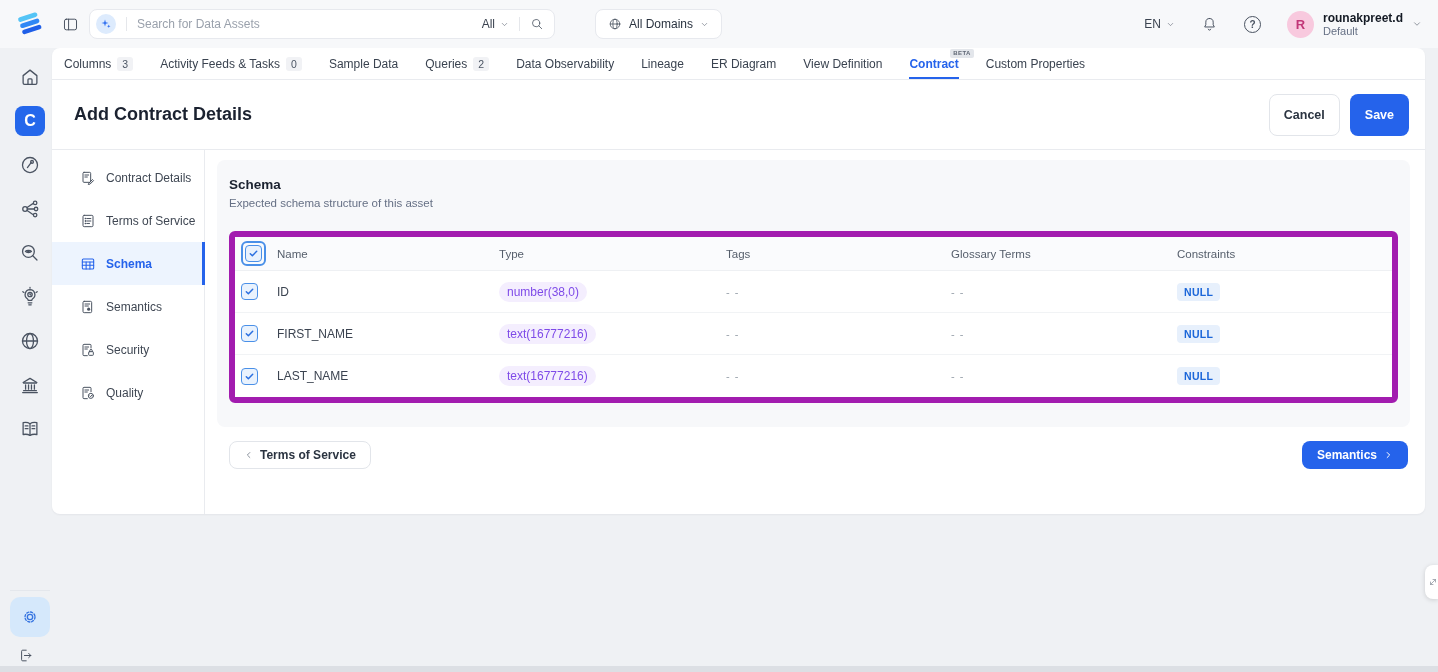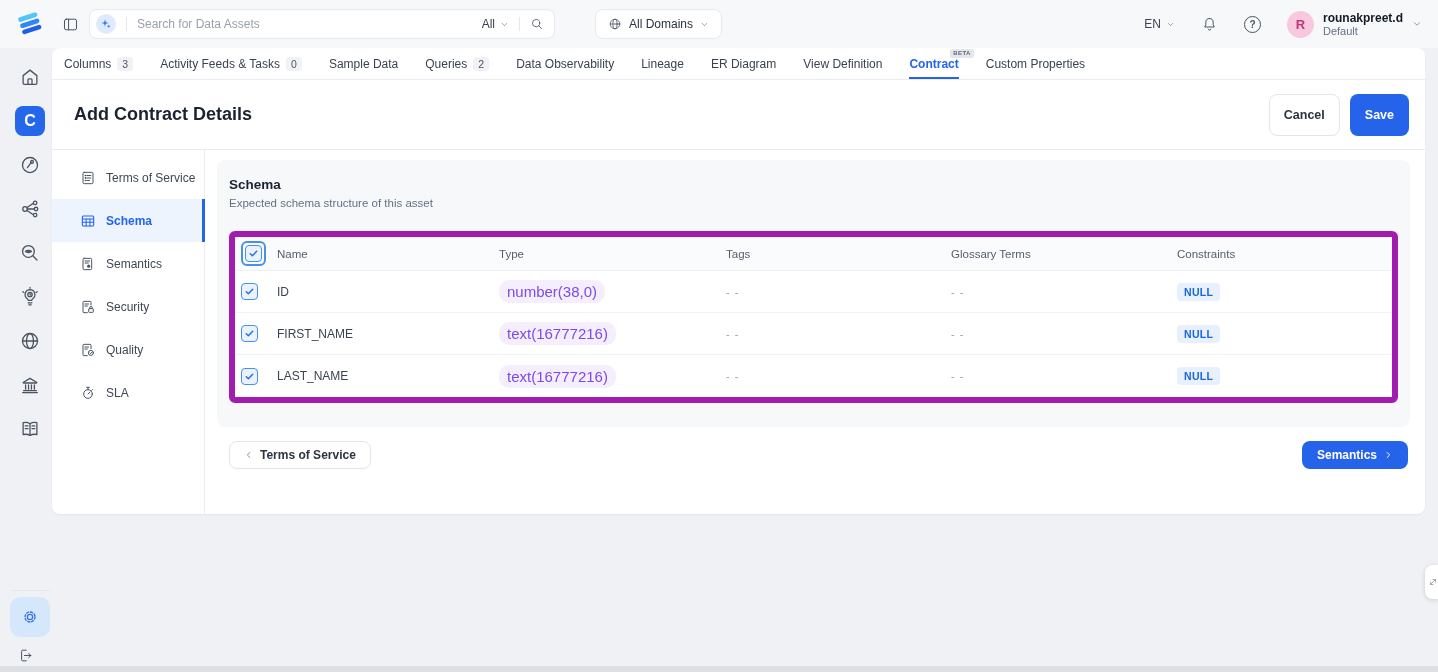--- a/index.html
+++ b/index.html
@@ -66,21 +66,21 @@
   .panel .psub{font-size:11.5px;color:#667085;margin-top:5px;}
 
   .table{margin-top:22px;background:#fff;border:6px solid #a21caf;border-radius:6px;overflow:hidden;}
   .trow{display:grid;grid-template-columns:42px 222px 227px 225px 226px 1fr;align-items:center;}
   .thead{height:34px;background:#fafbfd;border-bottom:1px solid #eef0f3;font-size:11.5px;color:#555e6b;}
   .tr{height:42px;border-bottom:1px solid #f1f3f5;font-size:12px;color:#3b4350;}
   .tr:last-child{border-bottom:none;}
   .cb-cell{padding-left:6px;display:flex;align-items:center;}
   .checkbox{width:17px;height:17px;border:1.5px solid #4a90e8;background:#e9f2fd;border-radius:4px;display:flex;align-items:center;justify-content:center;cursor:pointer;}
   .focus-ring{border:2px solid #4a90e8;border-radius:6px;padding:2px;line-height:0;}
-  .pill-type{display:inline-block;font-size:15px;color:#7e4ae8;background:#f4eefe;padding:3px 8px;border-radius:10px;}
+  .pill-type{display:inline-block;font-size:12px;color:#7e4ae8;background:#f4eefe;padding:3px 8px;border-radius:10px;}
   .pill-null{display:inline-block;font-size:10.5px;font-weight:700;color:#1b66d9;background:#e7f0fc;padding:3px 7px;border-radius:4px;letter-spacing:.3px;}
   .dashes{color:#98a1ab;font-size:11px;letter-spacing:1px;}
 
   .stepnav{margin-top:14px;display:flex;justify-content:space-between;align-items:center;padding:0 2px 0 12px;}
   .btn.step{height:28px;font-size:12px;}
 
   
   .bottom-strip{position:absolute;left:0;right:0;bottom:0;height:6px;background:#dcdfe4;}
   .edge-widget{position:absolute;right:0;top:565px;width:13px;height:34px;background:#fff;border-radius:8px 0 0 8px;box-shadow:0 1px 5px rgba(0,0,0,.15);overflow:hidden;display:flex;align-items:center;}
 </style>
@@ -303,20 +303,29 @@
         <button class="btn ghost">Cancel</button>
         <button class="btn primary">Save</button>
       </div>
     </div>
 
     <div class="cardbody">
 
       <div class="subnav">
         <div class="subnav-item">
           <svg class="si" width="16" height="16" viewBox="0 0 24 24" style="stroke:#4a5361;fill:none;stroke-width:1.5;stroke-linecap:round;stroke-linejoin:round">
+              <rect x="4.5" y="3.5" width="11.5" height="15" rx="1.5"></rect>
+              <line x1="7.3" y1="7.5" x2="13" y2="7.5"></line>
+              <line x1="7.3" y1="10.5" x2="11" y2="10.5"></line>
+              <path d="M13.5 19.5 l5.2 -5.2 1.6 1.6 -5.2 5.2 -2.1 .5 Z"></path>
+            </svg>
+          <span>Contract Details</span>
+        </div>
+        <div class="subnav-item">
+          <svg class="si" width="16" height="16" viewBox="0 0 24 24" style="stroke:#4a5361;fill:none;stroke-width:1.5;stroke-linecap:round;stroke-linejoin:round">
               <rect x="4.5" y="3.5" width="15" height="17" rx="1.8"></rect>
               <circle cx="8" cy="8.3" r="0.6" fill="#4a5361"></circle>
               <line x1="10.3" y1="8.3" x2="16.3" y2="8.3"></line>
               <circle cx="8" cy="12" r="0.6" fill="#4a5361"></circle>
               <line x1="10.3" y1="12" x2="16.3" y2="12"></line>
               <circle cx="8" cy="15.7" r="0.6" fill="#4a5361"></circle>
               <line x1="10.3" y1="15.7" x2="14.3" y2="15.7"></line>
             </svg>
           <span>Terms of Service</span>
         </div>
@@ -351,30 +360,20 @@
         </div>
         <div class="subnav-item">
           <svg class="si" width="16" height="16" viewBox="0 0 24 24" style="stroke:#4a5361;fill:none;stroke-width:1.5;stroke-linecap:round;stroke-linejoin:round">
               <path d="M11 20.5 H6 a1.5 1.5 0 0 1 -1.5 -1.5 V5 a1.5 1.5 0 0 1 1.5 -1.5 h9 a1.5 1.5 0 0 1 1.5 1.5 v5"></path>
               <line x1="7.3" y1="7.5" x2="13" y2="7.5"></line>
               <line x1="7.3" y1="10.5" x2="11" y2="10.5"></line>
               <circle cx="16.3" cy="16.3" r="3.8"></circle>
               <polyline points="14.7,16.3 15.9,17.5 18,15.1"></polyline>
             </svg>
           <span>Quality</span>
-        </div>
-        <div class="subnav-item">
-          <svg class="si" width="16" height="16" viewBox="0 0 24 24" style="stroke:#4a5361;fill:none;stroke-width:1.5;stroke-linecap:round;stroke-linejoin:round">
-              <circle cx="12" cy="13.5" r="6.5"></circle>
-              <line x1="10" y1="3.5" x2="14" y2="3.5"></line>
-              <line x1="12" y1="3.5" x2="12" y2="7"></line>
-              <line x1="12" y1="13.5" x2="14.8" y2="11"></line>
-              <line x1="17.6" y1="8" x2="18.8" y2="6.8"></line>
-            </svg>
-          <span>SLA</span>
         </div>
       </div>
 
       <div class="content">
         <div class="panel">
           <h2>Schema</h2>
           <div class="psub">Expected schema structure of this asset</div>
 
           <div class="table">
             <div class="trow thead">

